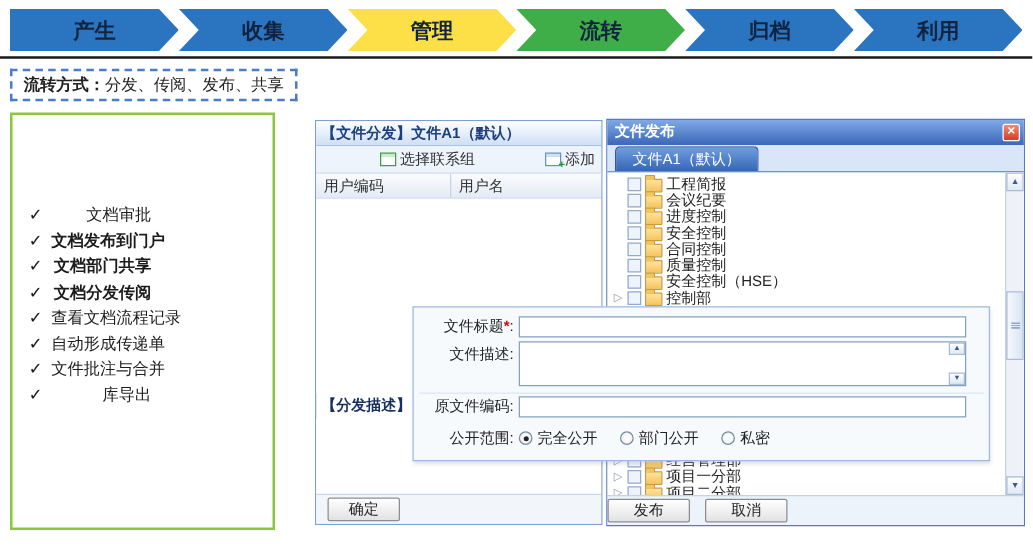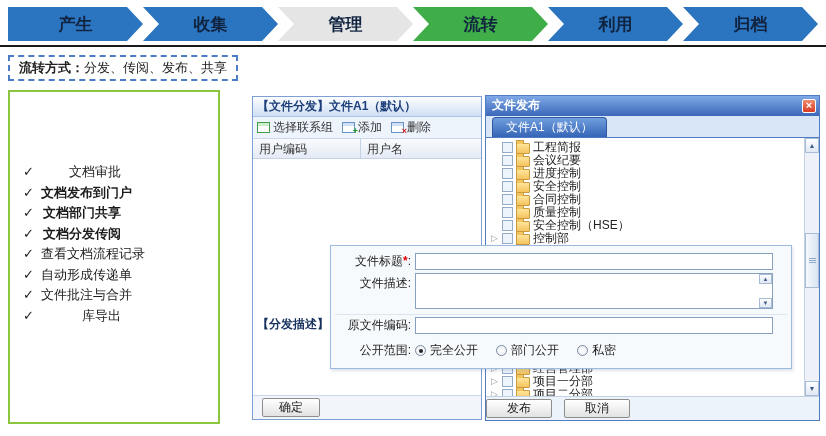--- a/index.html
+++ b/index.html
@@ -26,21 +26,21 @@
   .feature-row .check { width:11px; }
   .feature-row.bold .f-label { font-weight:bold; }
 
   
   .dd { position:absolute; left:252px; top:96px; width:230px; height:324px; border:1px solid #7d9fd4;
         background:#fff; display:flex; flex-direction:column; }
   .dd-header { height:20px; background:linear-gradient(#fdfeff,#cfdff5); border-bottom:1px solid #aac2e3;
                font-size:12px; font-weight:bold; color:#1d3f7a; line-height:19px; padding-left:4px; white-space:nowrap; }
   .dd-toolbar { height:22px; background:#eef4fc; border-bottom:1px solid #c9d8ec; display:flex;
                 align-items:center; gap:9px; padding-left:4px; font-size:12px; color:#333; }
-  .tool-btn { display:flex; align-items:center; gap:3px; cursor:default; white-space:nowrap; }
+  .tool-btn { display:flex; align-items:center; gap:3px; cursor:default; white-space:nowrap;margin-left:47px; }
   .ic { width:13px; height:11px; position:relative; display:inline-block; border:1px solid #6b92c4;
         background:linear-gradient(#cfe0f4 0 3px,#fff 3px); }
   .ic.group { border-color:#3f9d46; background:linear-gradient(#cdeccd 0 3px,#fff 3px); }
   .ic-mark { position:absolute; right:-4px; bottom:-4px; font-size:9px; font-weight:bold; line-height:9px; }
   .ic-mark.add { color:#1f9d28; }
   .ic-mark.del { color:#d4281e; }
   .dd-thead { height:20px; display:flex; background:linear-gradient(#fafbfd,#e4ebf5);
               border-bottom:1px solid #c5d3e6; font-size:12px; color:#333; }
   .dd-th { line-height:20px; padding-left:6px; }
   .dd-th.code { width:108px; border-right:1px solid #c5d3e6; }
@@ -116,31 +116,31 @@
 
 <div class="stage">
 
   <div class="banner">
     <div class="step first" style="background: rgb(43, 116, 192);">
         <span>产生</span>
       </div>
     <div class="step" style="background: rgb(43, 116, 192);">
         <span>收集</span>
       </div>
-    <div class="step" style="background: #e5e5e5;">
+    <div class="step" style="background: #fde047;">
         <span>管理</span>
       </div>
     <div class="step" style="background: rgb(63, 174, 73);">
         <span>流转</span>
       </div>
     <div class="step" style="background: rgb(43, 116, 192);">
+        <span>归档</span>
+      </div>
+    <div class="step" style="background: rgb(43, 116, 192);">
         <span>利用</span>
-      </div>
-    <div class="step" style="background: rgb(43, 116, 192);">
-        <span>归档</span>
       </div>
   </div>
   <div class="top-rule"></div>
 
   <div class="subtitle">
     <span class="pfx">流转方式：</span><span>分发、传阅、发布、共享</span>
   </div>
 
   <div class="features">
     <div class="feature-row">

